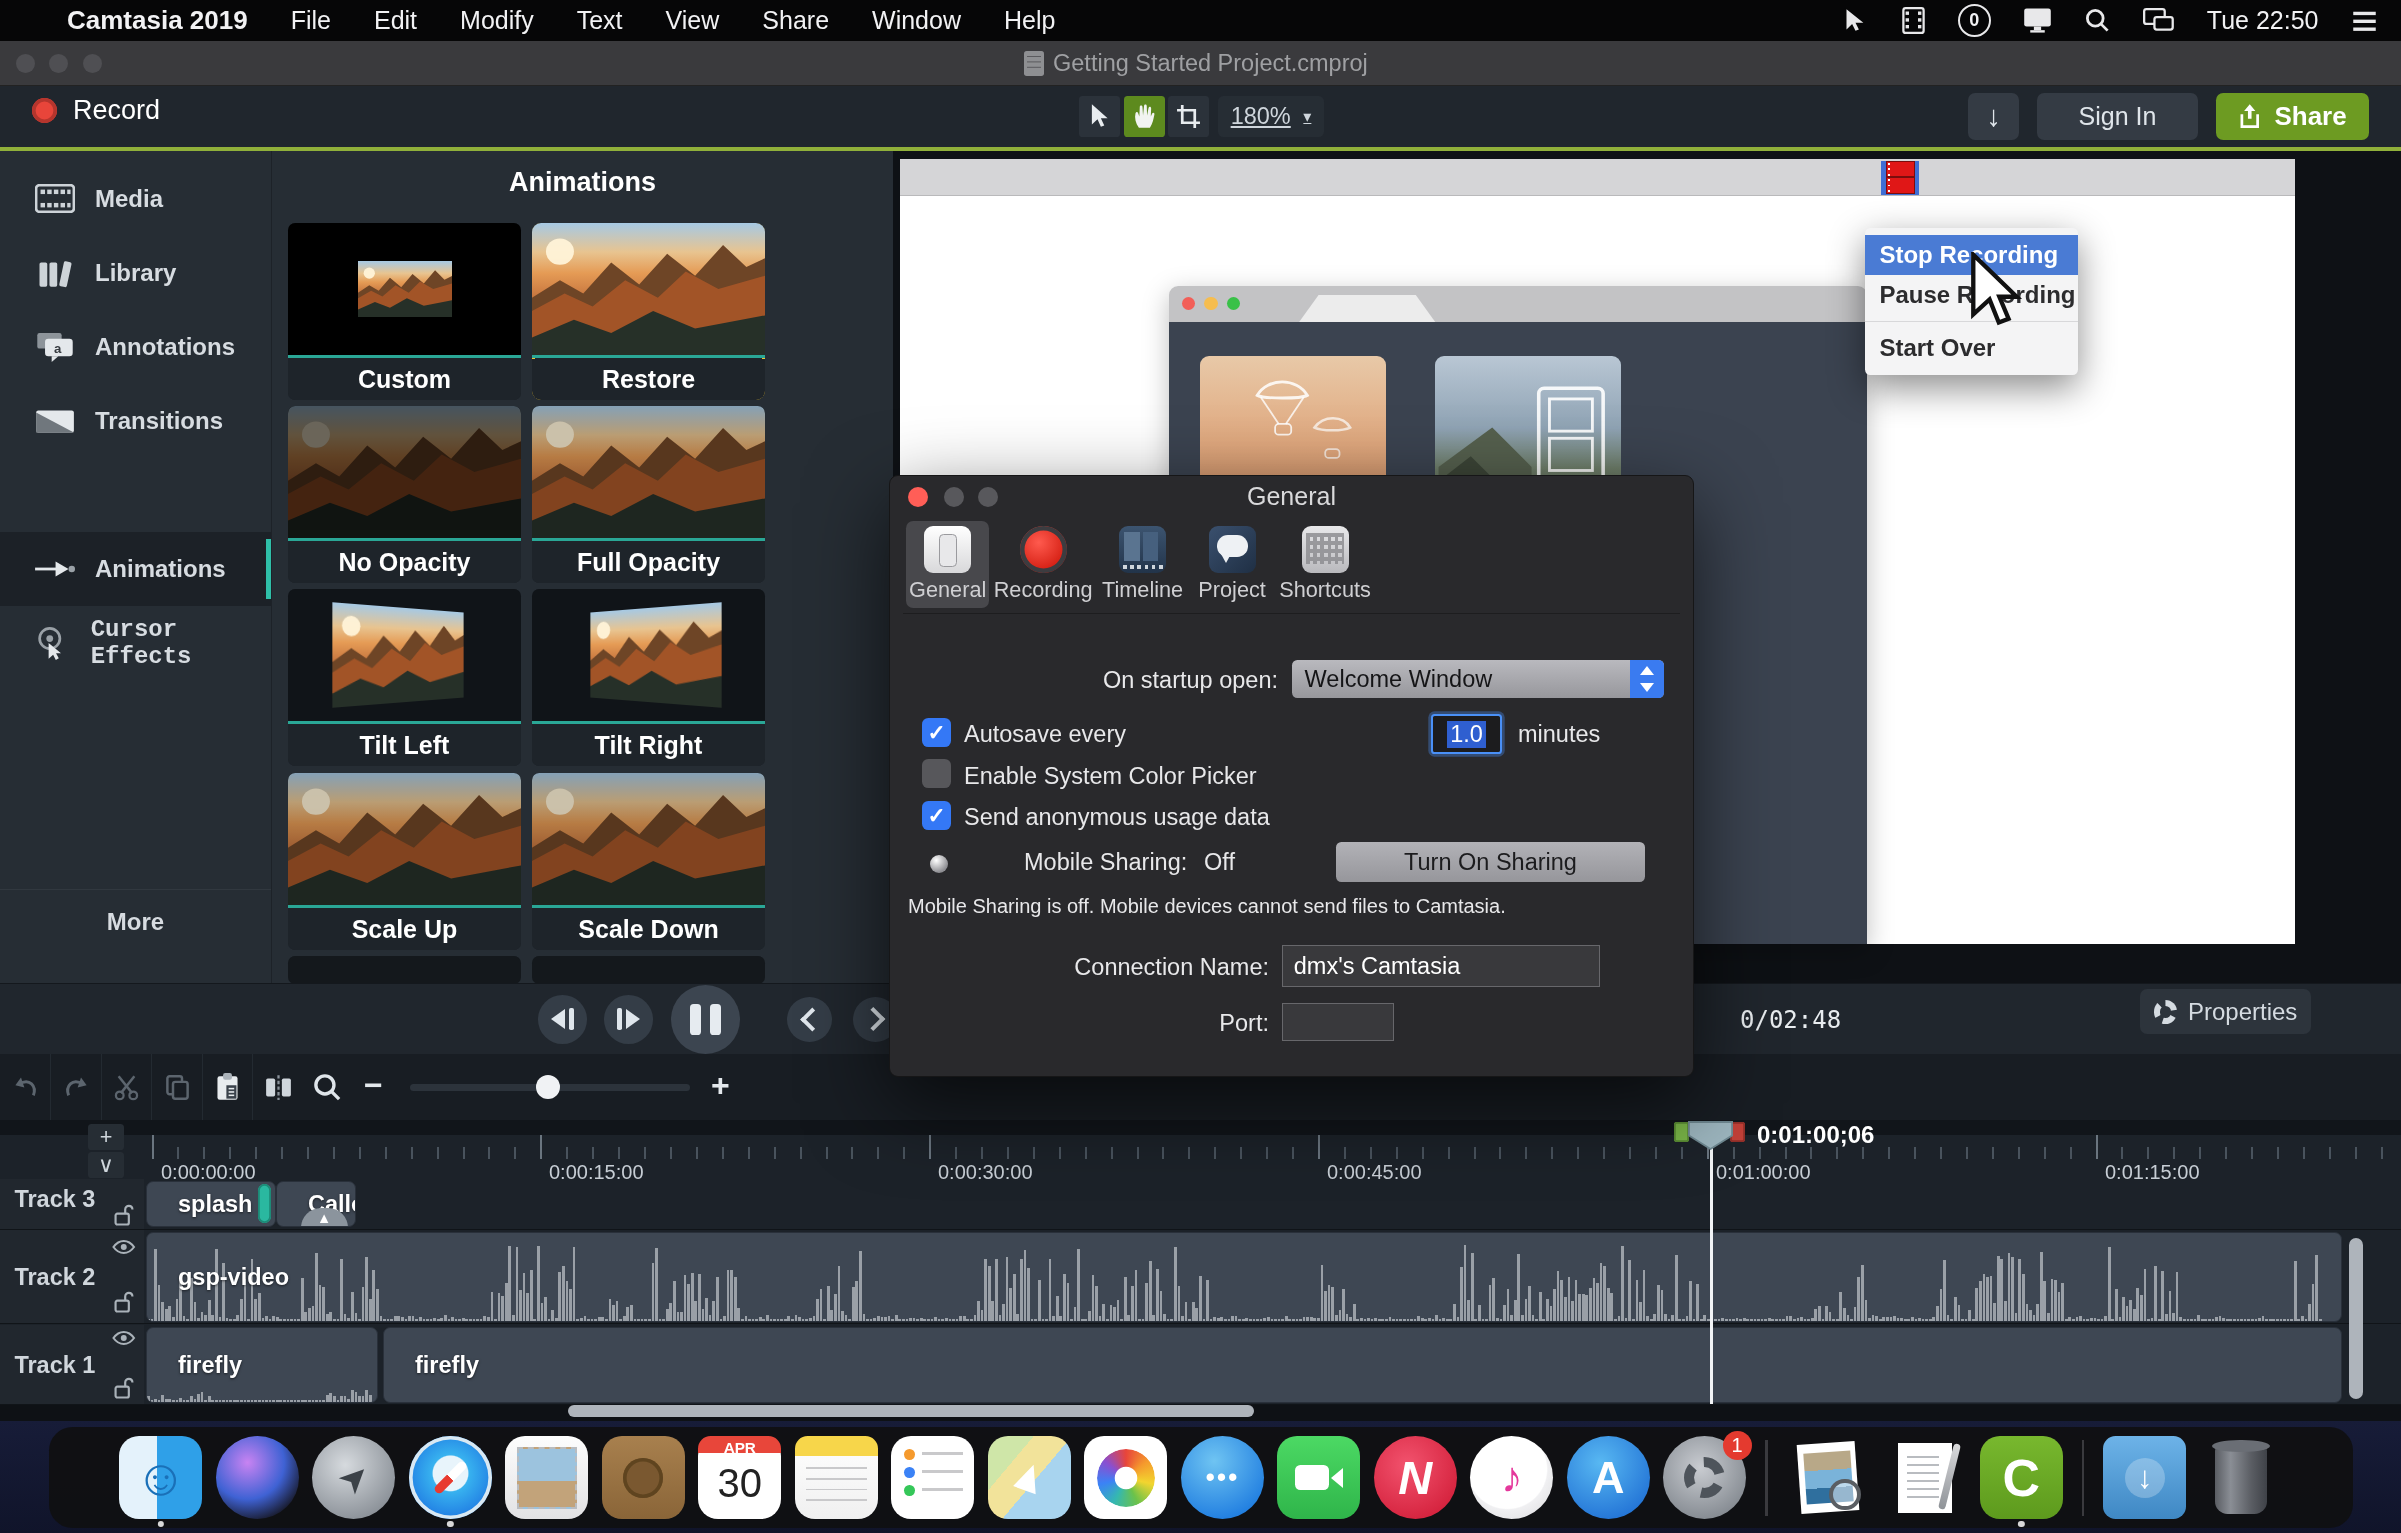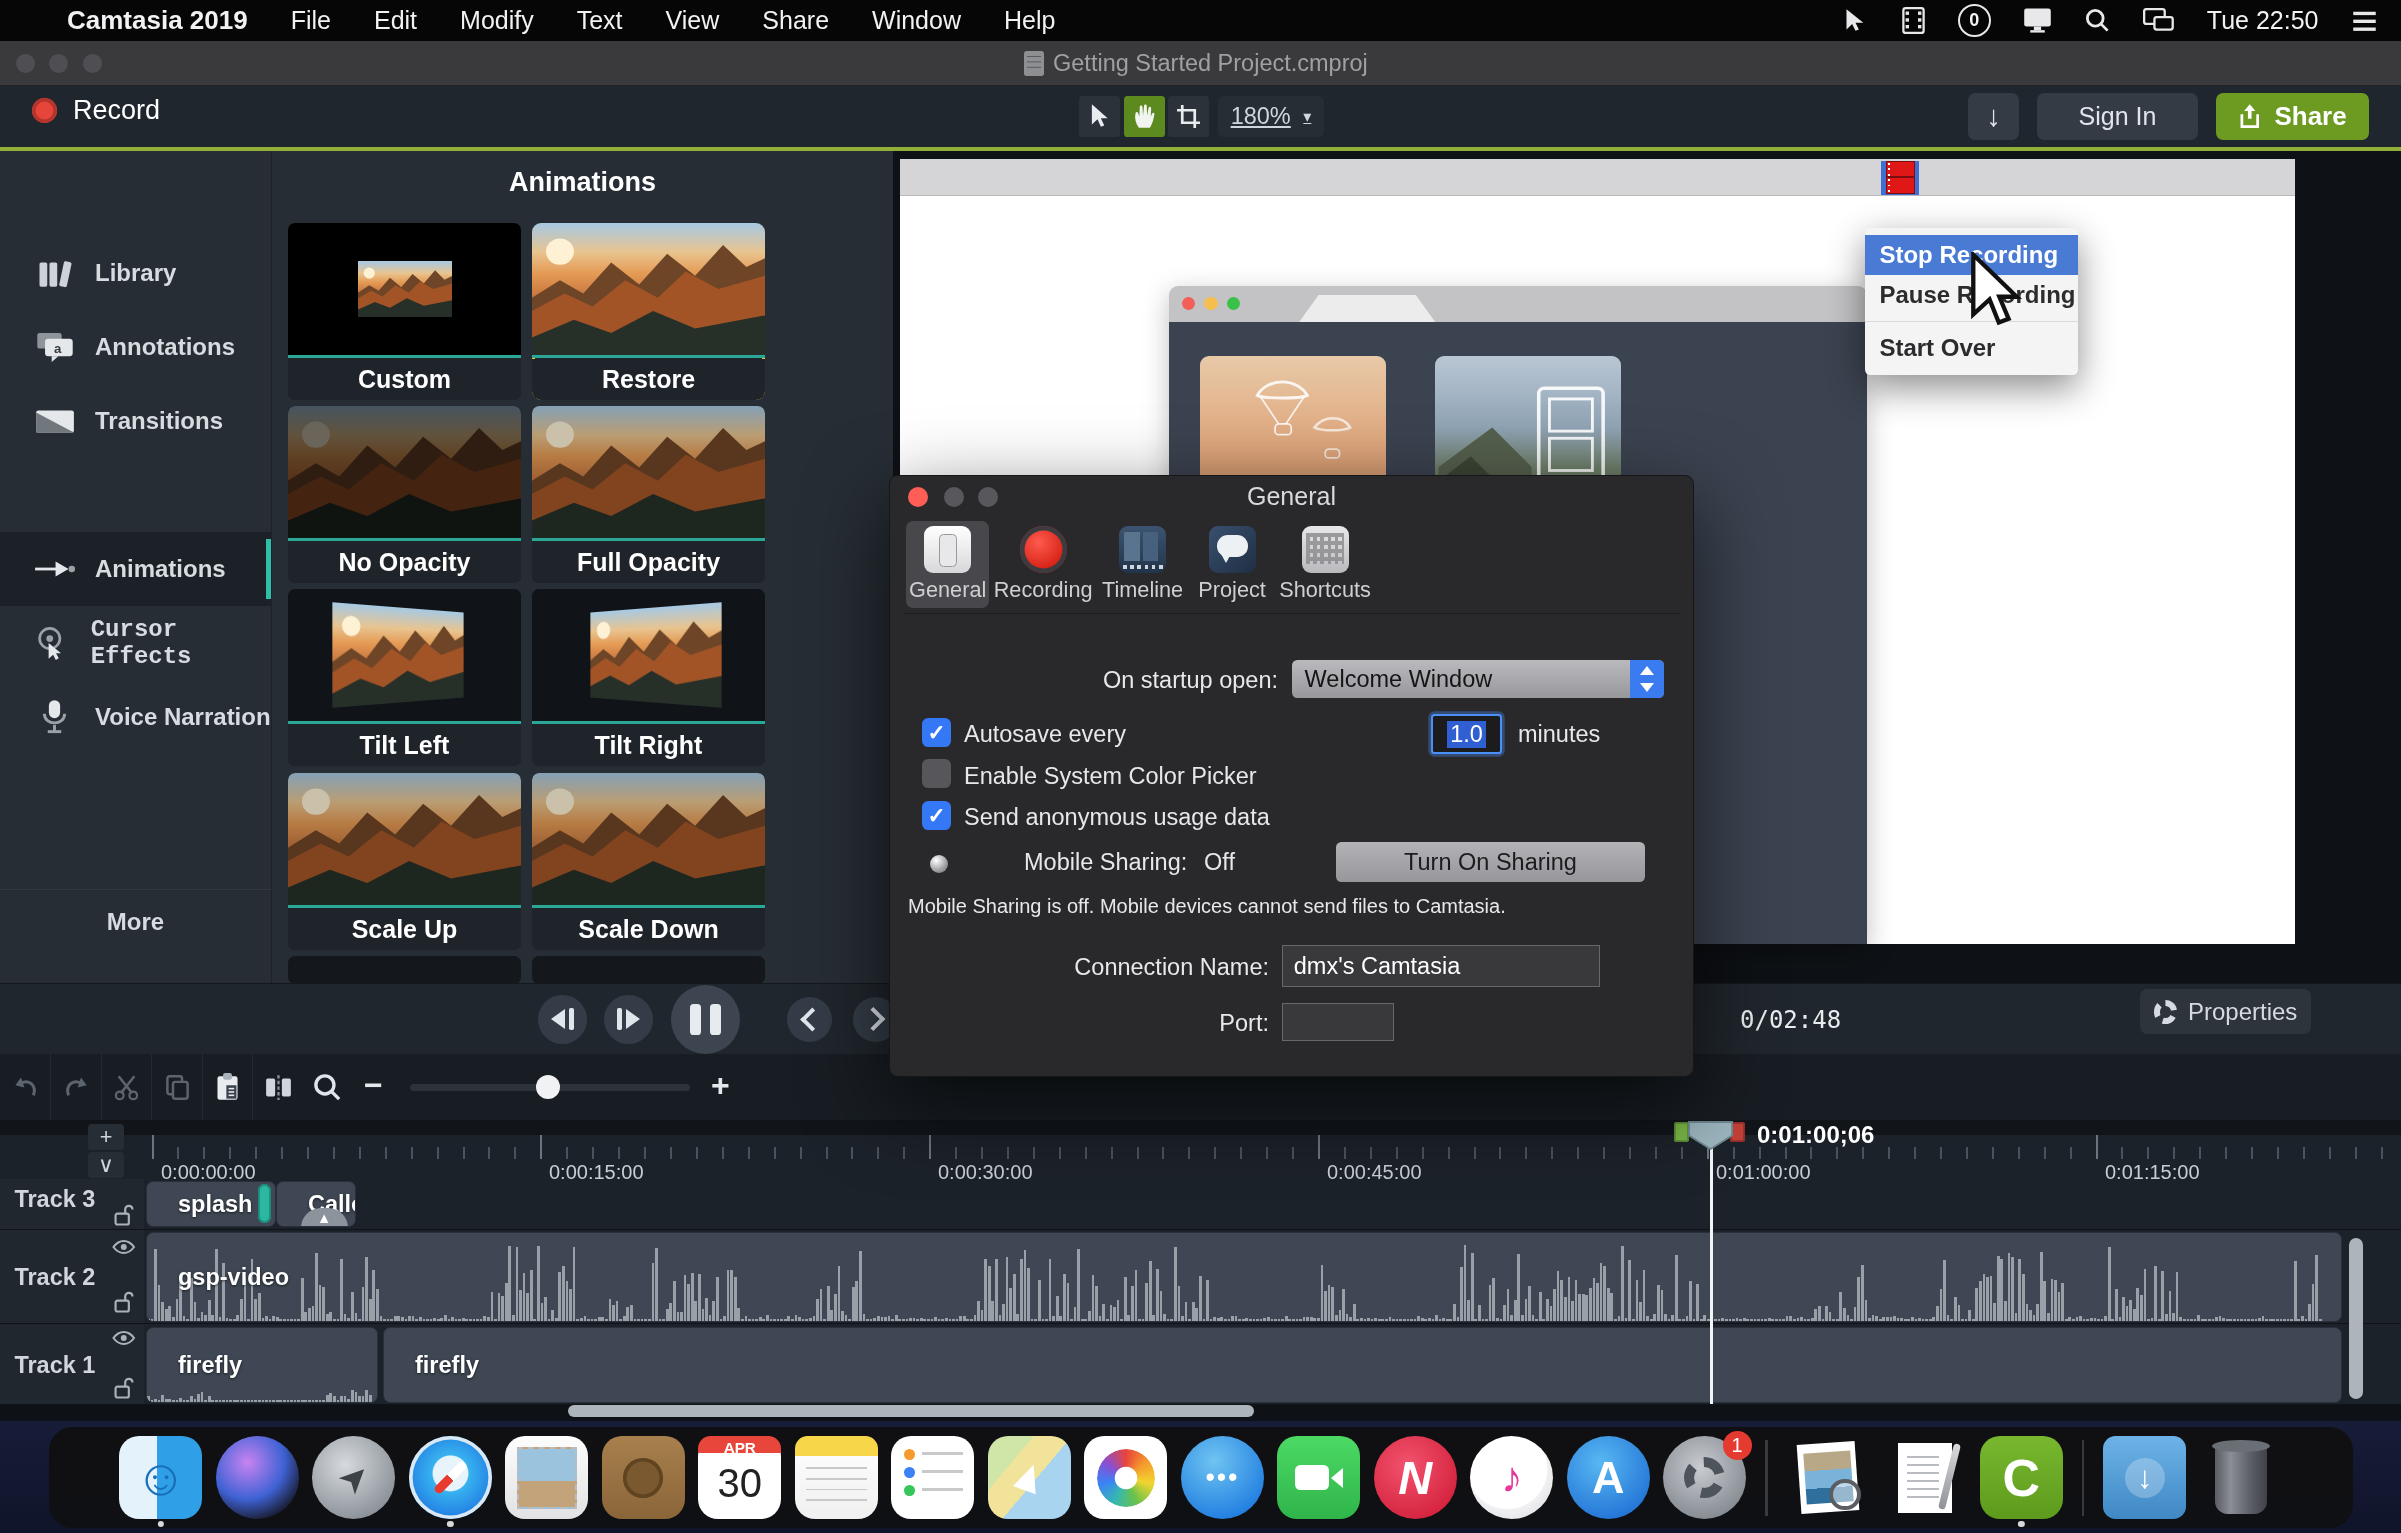--- a/index.html
+++ b/index.html
@@ -261,20 +261,38 @@
       <svg width="23.5" height="27" viewBox="0 0 20 24">
           <path d="M10 1 L15 7 L11.6 7 L11.6 14 L8.4 14 L8.4 7 L5 7 Z" fill="#fff"></path>
           <path d="M3 10 L3 21 L17 21 L17 10" fill="none" stroke="#fff" stroke-width="2.4"></path>
         </svg>
       <span>Share</span>
     </div>
   </div>
   <div class="abs accentline"></div>
 
   <div class="abs sidebar">
+    <div class="sideitem" style="top:10.8px;">
+      <span class="sicon">
+          <svg width="40" height="29" viewBox="0 0 36 26">
+            <rect x="1" y="1" width="34" height="24" rx="3" fill="none" stroke="#cdd3d8" stroke-width="2.4"></rect>
+            <rect x="5" y="5" width="4" height="4" fill="#cdd3d8"></rect>
+            <rect x="11" y="5" width="4" height="4" fill="#cdd3d8"></rect>
+            <rect x="17" y="5" width="4" height="4" fill="#cdd3d8"></rect>
+            <rect x="23" y="5" width="4" height="4" fill="#cdd3d8"></rect>
+            <rect x="29" y="5" width="3" height="4" fill="#cdd3d8"></rect>
+            <rect x="5" y="17" width="4" height="4" fill="#cdd3d8"></rect>
+            <rect x="11" y="17" width="4" height="4" fill="#cdd3d8"></rect>
+            <rect x="17" y="17" width="4" height="4" fill="#cdd3d8"></rect>
+            <rect x="23" y="17" width="4" height="4" fill="#cdd3d8"></rect>
+            <rect x="29" y="17" width="3" height="4" fill="#cdd3d8"></rect>
+          </svg>
+        </span>
+      <span>Media</span>
+    </div>
     <div class="sideitem" style="top:85px;">
       <span class="sicon">
           <svg width="36" height="31" viewBox="0 0 32 28">
             <rect x="2" y="4" width="7" height="22" rx="1.5" fill="#cdd3d8"></rect>
             <rect x="11" y="4" width="7" height="22" rx="1.5" fill="#cdd3d8"></rect>
             <rect x="22" y="3" width="7" height="23" rx="1.5" fill="#cdd3d8" transform="rotate(12 25 14)"></rect>
           </svg>
         </span>
       <span>Library</span>
     </div>
@@ -310,31 +328,20 @@
     </div>
     <div class="sideitem" style="top:455px;font-family:Liberation Mono, monospace;">
       <span class="sicon">
           <svg width="36" height="36" viewBox="0 0 32 32">
             <circle cx="14" cy="12" r="9" fill="none" stroke="#9aa1a7" stroke-width="2.4"></circle>
             <circle cx="14" cy="12" r="3" fill="#9aa1a7"></circle>
             <path d="M13 16 L13 30 L17 26.5 L19.4 31 L22 29.6 L19.6 25 L24 25 Z" fill="#e4e8eb"></path>
           </svg>
         </span>
       <span>Cursor Effects</span>
-    </div>
-    <div class="sideitem" style="top:529px;">
-      <span class="sicon">
-          <svg width="27" height="36" viewBox="0 0 24 32">
-            <rect x="7" y="1" width="10" height="16" rx="5" fill="#e4e8eb"></rect>
-            <path d="M3 13 C3 24 21 24 21 13" fill="none" stroke="#9aa1a7" stroke-width="2.6"></path>
-            <line x1="12" y1="23" x2="12" y2="29" stroke="#9aa1a7" stroke-width="2.6"></line>
-            <line x1="6" y1="29" x2="18" y2="29" stroke="#9aa1a7" stroke-width="2.6"></line>
-          </svg>
-        </span>
-      <span>Voice Narration</span>
     </div>
     <div class="more">
       <span>More</span>
     </div>
   </div>
 
   <div class="abs panel">
     <div class="paneltitle">Animations</div>
 
     <div class="tile" style="left:16px;top:72px;">

